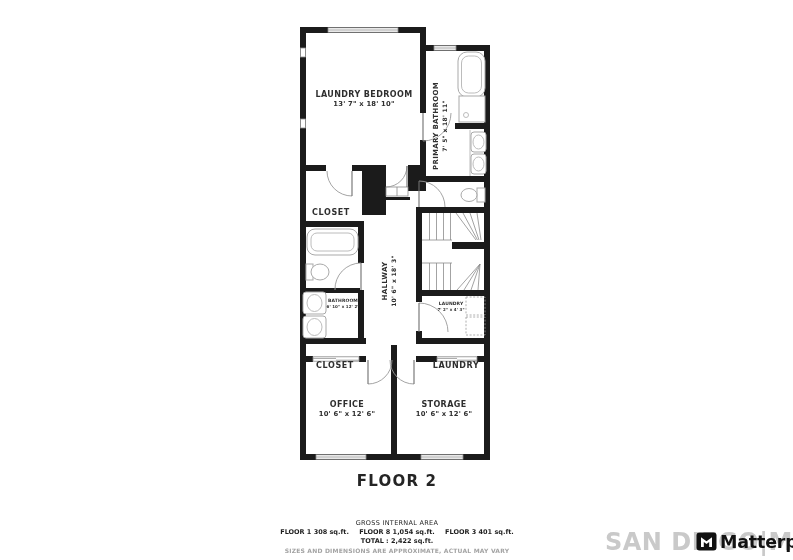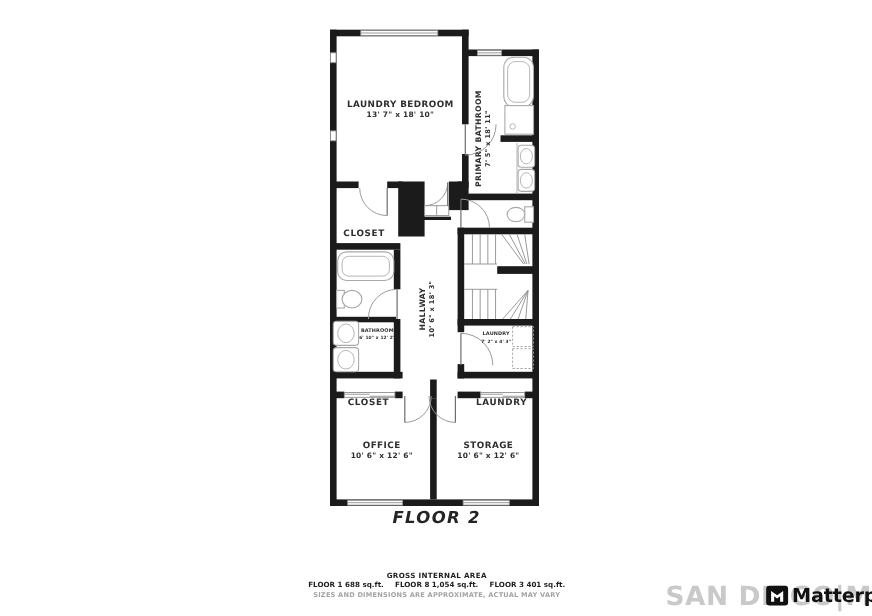--- a/index.html
+++ b/index.html
@@ -27,29 +27,29 @@
   .lbl .dims{font-weight:bold;}
   .vert{transform:translate(-50%,-50%) rotate(-90deg);}
   .lbl-lg{font-size:8px;letter-spacing:0.4px;}
   .lbl-lg .dims{font-size:6.8px;letter-spacing:0.2px;}
   .lbl-room{font-size:8px;letter-spacing:0.6px;margin-top:14px;}
   .lbl-vert{font-size:7px;letter-spacing:0.3px;}
   .lbl-vert .dims{font-size:6px;}
   .lbl-tiny{font-size:4.5px;letter-spacing:0.1px;}
   .lbl-tiny .dims{font-size:4px;}
   .floor-title{
-    position:absolute;left:397px;top:470px;transform:translate(-50%,-50%);
-    font-size:15px;font-weight:600;letter-spacing:1.2px;color:#242424;white-space:nowrap;font-style:italic;
+    position:absolute;left:397px;top:481px;transform:translate(-50%,-50%);
+    font-size:15px;font-weight:600;letter-spacing:1.2px;color:#242424;white-space:nowrap;
   }
   
   #footer{
     position:absolute;left:261px;top:519px;width:272px;
     text-align:center;color:#1f1f1f;
   }
-  #footer .f-title{font-size:6.5px;font-weight:bold;letter-spacing:0.3px;}
+  #footer .f-title{font-size:6.5px;font-weight:normal;letter-spacing:0.3px;}
   #footer .f-floors{font-size:6.5px;font-weight:bold;margin-top:1px;}
   #footer .f-floors span{margin:0 4px;}
   #footer .f-total{font-size:6.5px;font-weight:bold;margin-top:0.5px;}
   #footer .f-disc{font-size:6px;font-weight:bold;color:#a3a3a3;margin-top:2px;letter-spacing:0.2px;}
   
   #watermark{
     position:absolute;left:605px;top:528px;
     font-size:24px;font-weight:600;color:#c9c9c9;letter-spacing:0.5px;
     white-space:nowrap;z-index:1;
   }
@@ -224,24 +224,25 @@
 <div class="lbl lbl-lg" style="left:444px;top:410px;">
   <div>STORAGE</div>
   <div class="dims">10' 6" x 12' 6"</div>
 </div>
 
 <div class="floor-title">FLOOR 2</div>
 
 <div id="footer">
   <div class="f-title">GROSS INTERNAL AREA</div>
   <div class="f-floors">
-    <span>FLOOR 1 688 sq.ft.</span>
+    <span>FLOOR 1 308 sq.ft.</span>
     <span>FLOOR 8 1,054 sq.ft.</span>
     <span>FLOOR 3 401 sq.ft.</span>
   </div>
+  <div class="f-total">TOTAL :  2,422 sq.ft.</div>
   <div class="f-disc">SIZES AND DIMENSIONS ARE APPROXIMATE, ACTUAL MAY VARY</div>
 </div>
 
 <div id="watermark">SAN DIEGO|MLS</div>
 
 <div id="mp-logo">
   <svg width="21" height="21" viewBox="0 0 21 21">
     <rect x="0.5" y="1.5" width="20" height="18" rx="3" fill="#111111"></rect>
     <polygon fill="#ffffff" points="5,16 5,6.2 10.5,10.2 16,6.2 16,16 13.2,16 13.2,11 10.5,13 7.8,11 7.8,16"></polygon>
   </svg>

